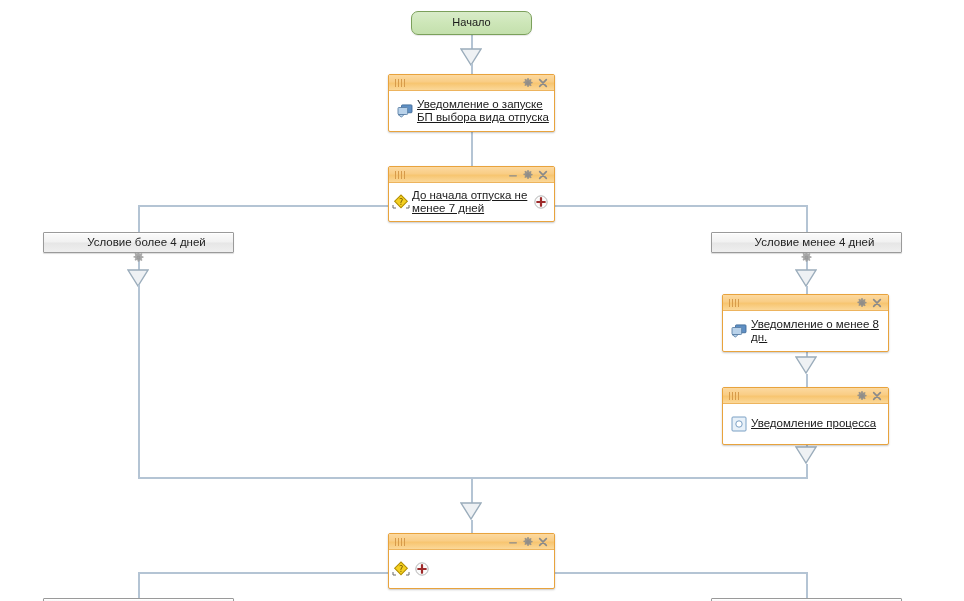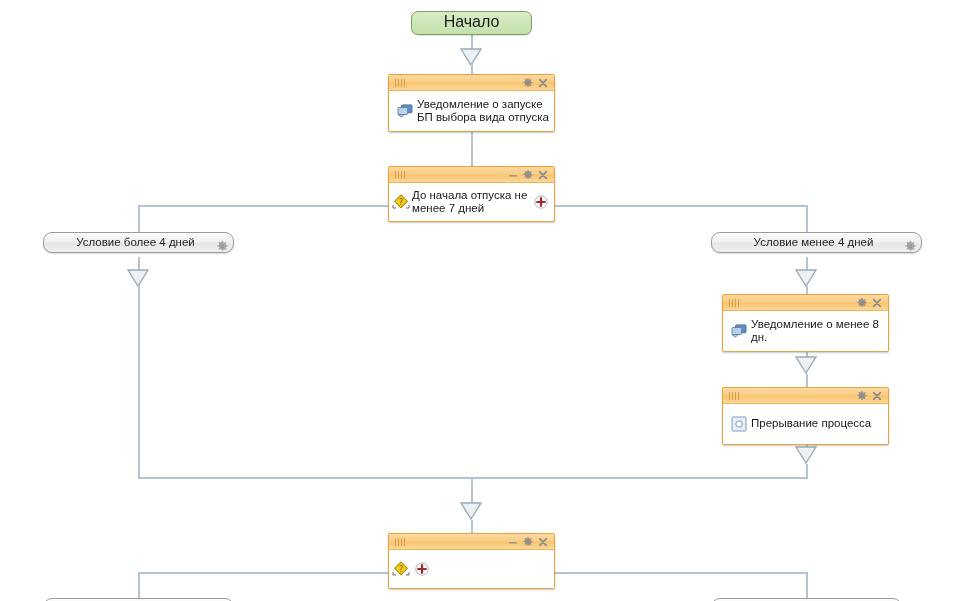--- a/index.html
+++ b/index.html
@@ -34,37 +34,38 @@
   .arrow-svg { display: block; }
 
   
   .start-node {
     position: absolute;
     box-sizing: border-box;
     background: linear-gradient(to bottom, #d9ecc9 0%, #cde6b8 50%, #c4e0ad 100%);
     border: 1px solid #7ba05b;
     border-radius: 7px;
     color: #1a1a1a;
-    font-size: 16px;
+    font-size: 11px;
     text-align: center;
     line-height: 20px;
     box-shadow: 0 1px 1px rgba(0,0,0,0.10);
   }
 
   
   .pill {
     position: absolute;
     box-sizing: border-box;
     height: 21px;
     background: linear-gradient(to bottom, #fbfbfb 0%, #f1f1f1 48%, #e6e6e6 52%, #efefef 100%);
     border: 1px solid #9a9a9a;
-    border-radius: 9px;
+    border-radius: 1px;
     box-shadow: 0 1px 1px rgba(0,0,0,0.14), inset 0 1px 0 #ffffff;
     display: flex;
-    align-items: flex-end;
+    align-items: center;
+    flex-direction: column;
   }
   .pill-label {
     flex: 1;
     text-align: center;
     font-size: 11.5px;
     color: #222222;
     padding-left: 16px;
     line-height: 19px;
     white-space: nowrap;
   }
@@ -123,20 +124,21 @@
     display: flex;
     align-items: center;
     justify-content: center;
   }
   .card-text {
     flex: 1;
     font-size: 11.5px;
     color: #1a1a1a;
     line-height: 13.5px;
     padding-left: 1px;
+    text-decoration: underline;
   }
   .card-plus {
     width: 22px;
     flex: none;
     display: flex;
     align-items: center;
     justify-content: center;
   }
   .card.cond .card-body { padding: 4px 2px 4px 2px; }
   .card.cond .card-icon { width: 20px; }
@@ -299,21 +301,21 @@
   <div class="pill" style="left:43px; top:232px; width:191px;">
     <span class="pill-label">Условие более 4 дней</span>
     <span class="pill-gear">
       <svg width="11" height="11" viewBox="0 0 16 16">
           <path fill="#9a9a9a" d="M8 5.2A2.8 2.8 0 1 0 8 10.8 2.8 2.8 0 0 0 8 5.2zm0 1.6a1.2 1.2 0 1 1 0 2.4 1.2 1.2 0 0 1 0-2.4z"></path>
           <path fill="#9a9a9a" d="M7 0h2l.35 2.1 1.3.55L12.4 1.5l1.4 1.4-1.15 1.75.55 1.3L15.3 6.4v2l-2.1.35-.55 1.3 1.15 1.75-1.4 1.4-1.75-1.15-1.3.55L9 14.3H7l-.35-2.1-1.3-.55L3.6 12.8l-1.4-1.4 1.15-1.75-.55-1.3L.7 8v-2l2.1-.35.55-1.3L2.2 2.6 3.6 1.2l1.75 1.15 1.3-.55z" opacity="0.85"></path>
         </svg>
     </span>
   </div>
 
-  <div class="pill" style="left:711px; top:232px; width:211px;">
+  <div class="pill" style="left:711px; top:232px; width:191px;">
     <span class="pill-label">Условие менее 4 дней</span>
     <span class="pill-gear">
       <svg width="11" height="11" viewBox="0 0 16 16">
           <path fill="#9a9a9a" d="M8 5.2A2.8 2.8 0 1 0 8 10.8 2.8 2.8 0 0 0 8 5.2zm0 1.6a1.2 1.2 0 1 1 0 2.4 1.2 1.2 0 0 1 0-2.4z"></path>
           <path fill="#9a9a9a" d="M7 0h2l.35 2.1 1.3.55L12.4 1.5l1.4 1.4-1.15 1.75.55 1.3L15.3 6.4v2l-2.1.35-.55 1.3 1.15 1.75-1.4 1.4-1.75-1.15-1.3.55L9 14.3H7l-.35-2.1-1.3-.55L3.6 12.8l-1.4-1.4 1.15-1.75-.55-1.3L.7 8v-2l2.1-.35.55-1.3L2.2 2.6 3.6 1.2l1.75 1.15 1.3-.55z" opacity="0.85"></path>
         </svg>
     </span>
   </div>
 
   <div class="card" style="left:722px; top:294px; width:167px;">
@@ -370,21 +372,21 @@
           </svg>
       </span>
     </div>
     <div class="card-body">
       <span class="card-icon">
         <svg width="16" height="16" viewBox="0 0 16 16">
           <rect x="1" y="1" width="14" height="14" rx="1" fill="#e8f1f9" stroke="#7ba0c4"></rect>
           <circle cx="8" cy="8" r="3.2" fill="#ffffff" stroke="#7ba0c4"></circle>
         </svg>
       </span>
-      <span class="card-text">Прерывание процесса</span>
+      <span class="card-text">Уведомление процесса</span>
     </div>
   </div>
 
   <div class="card cond" style="left:388px; top:533px; width:167px;">
     <div class="card-header">
       <span class="grip">
           <i></i>
           <i></i>
           <i></i>
           <i></i>

